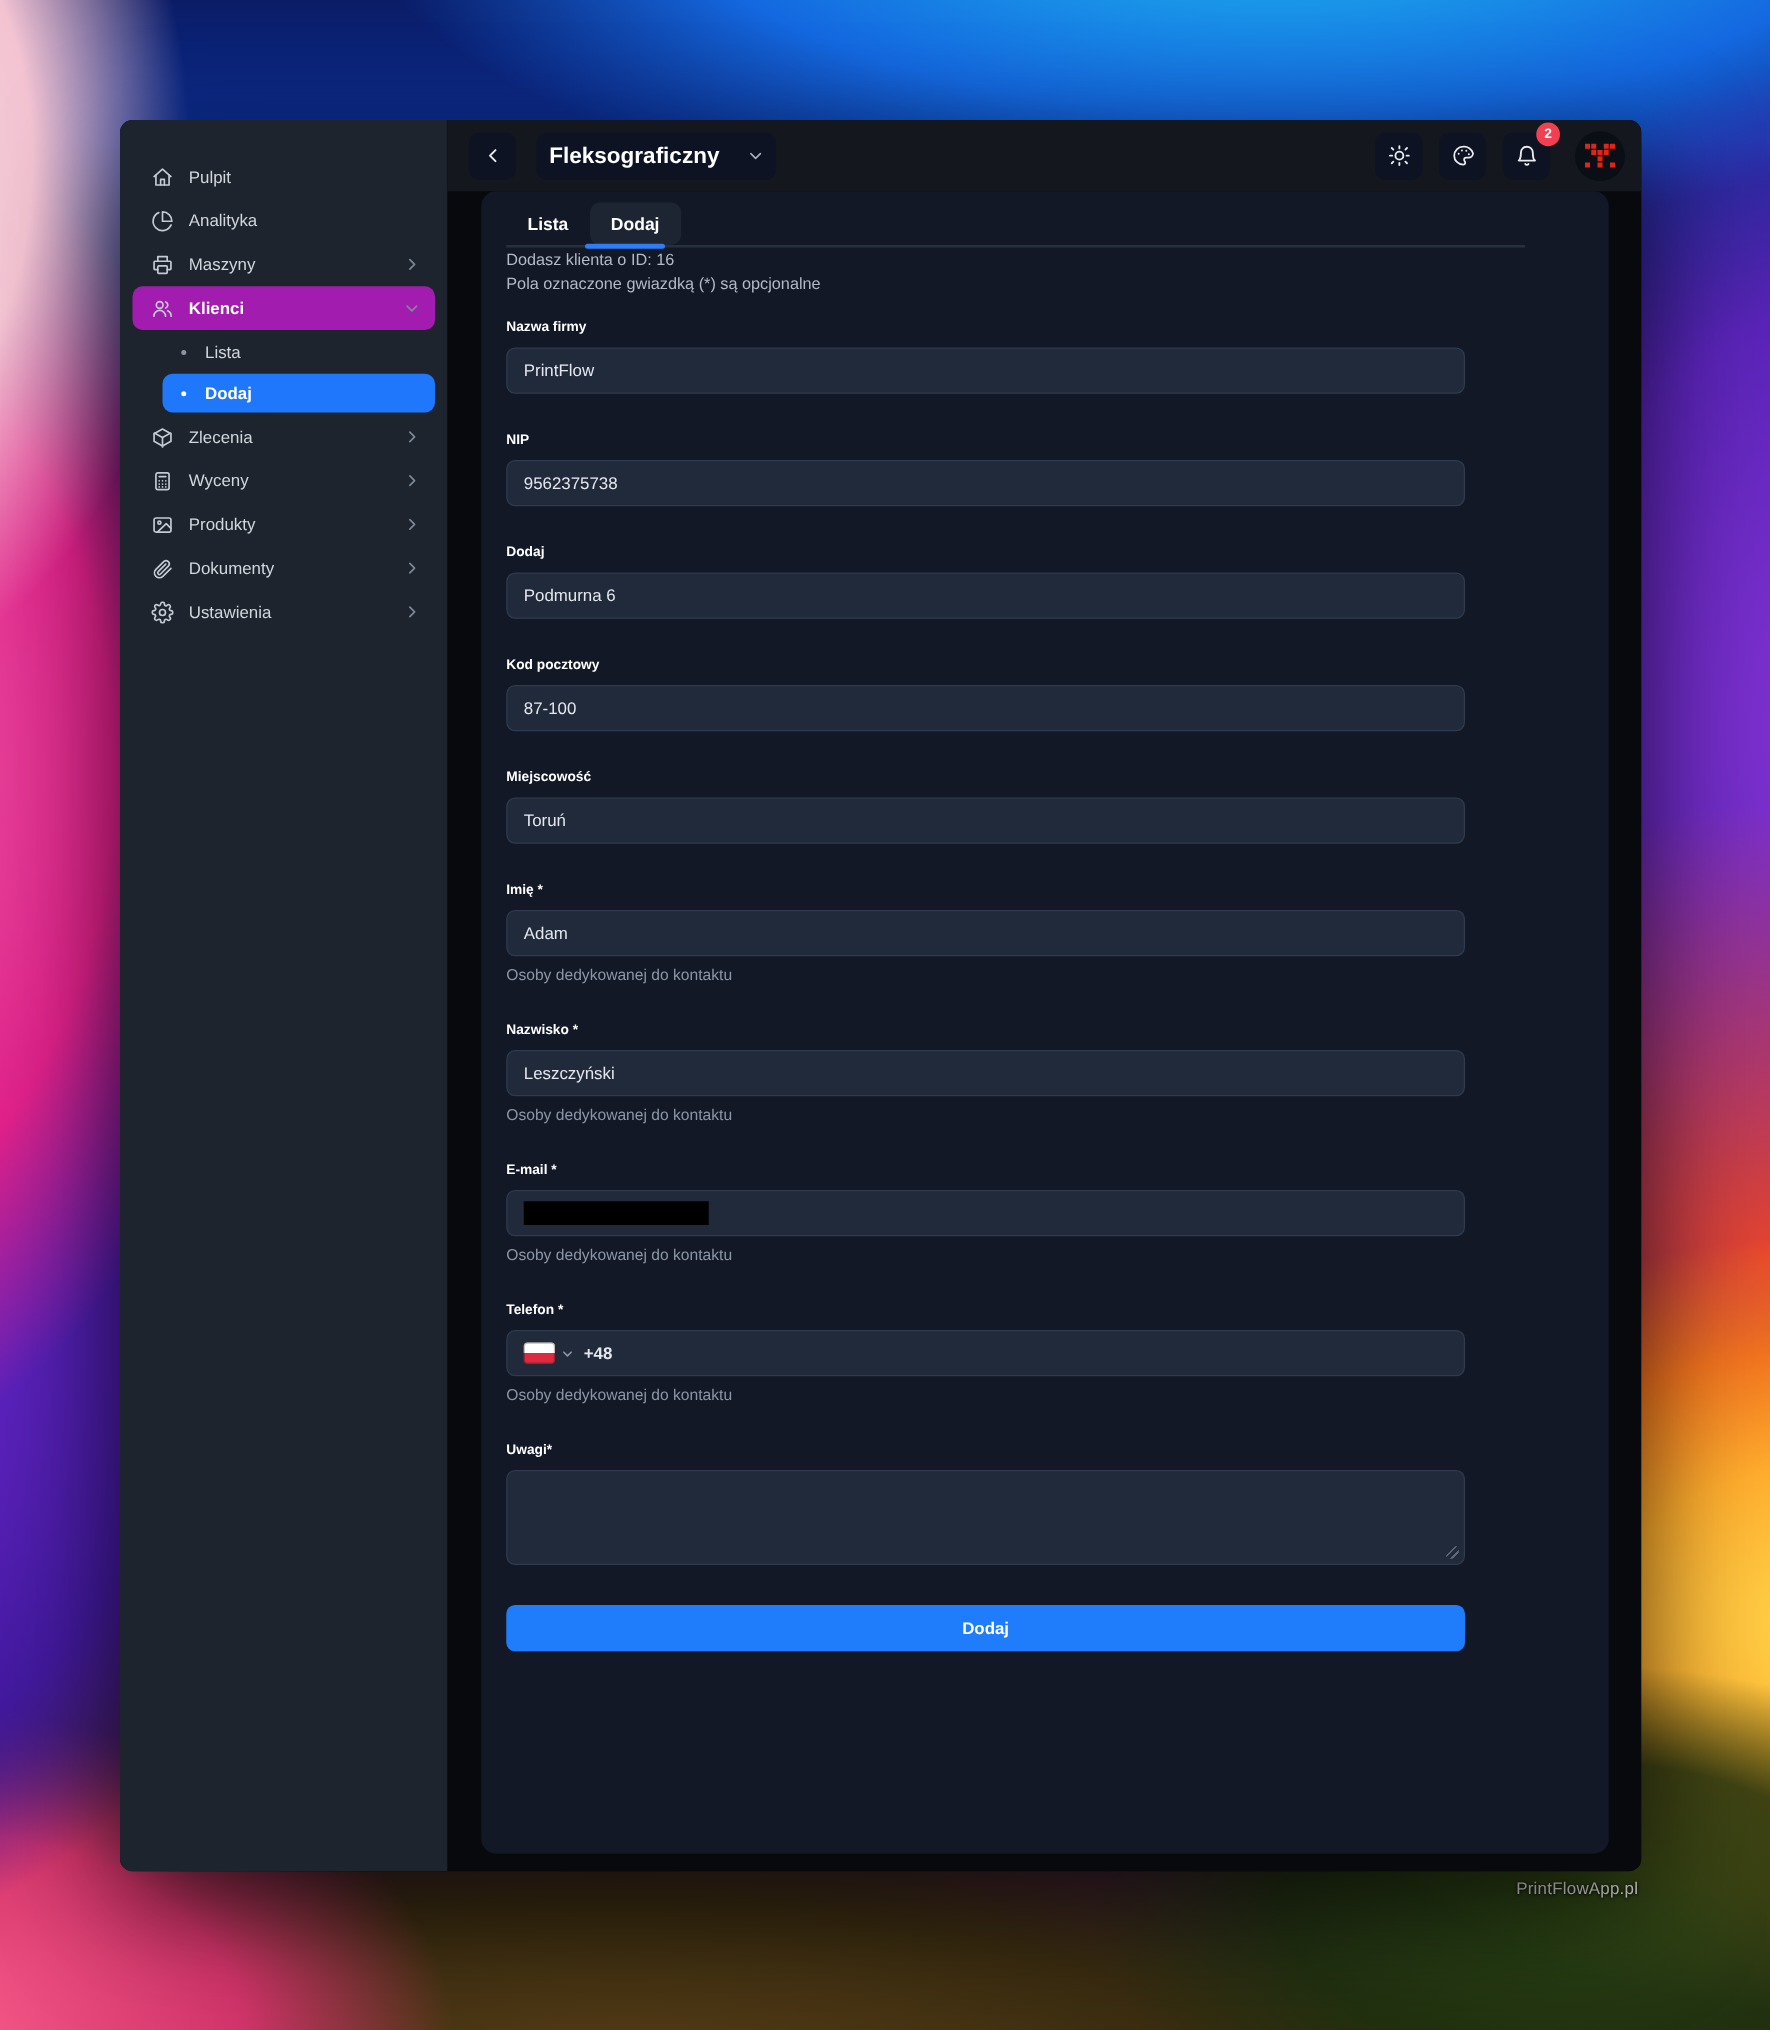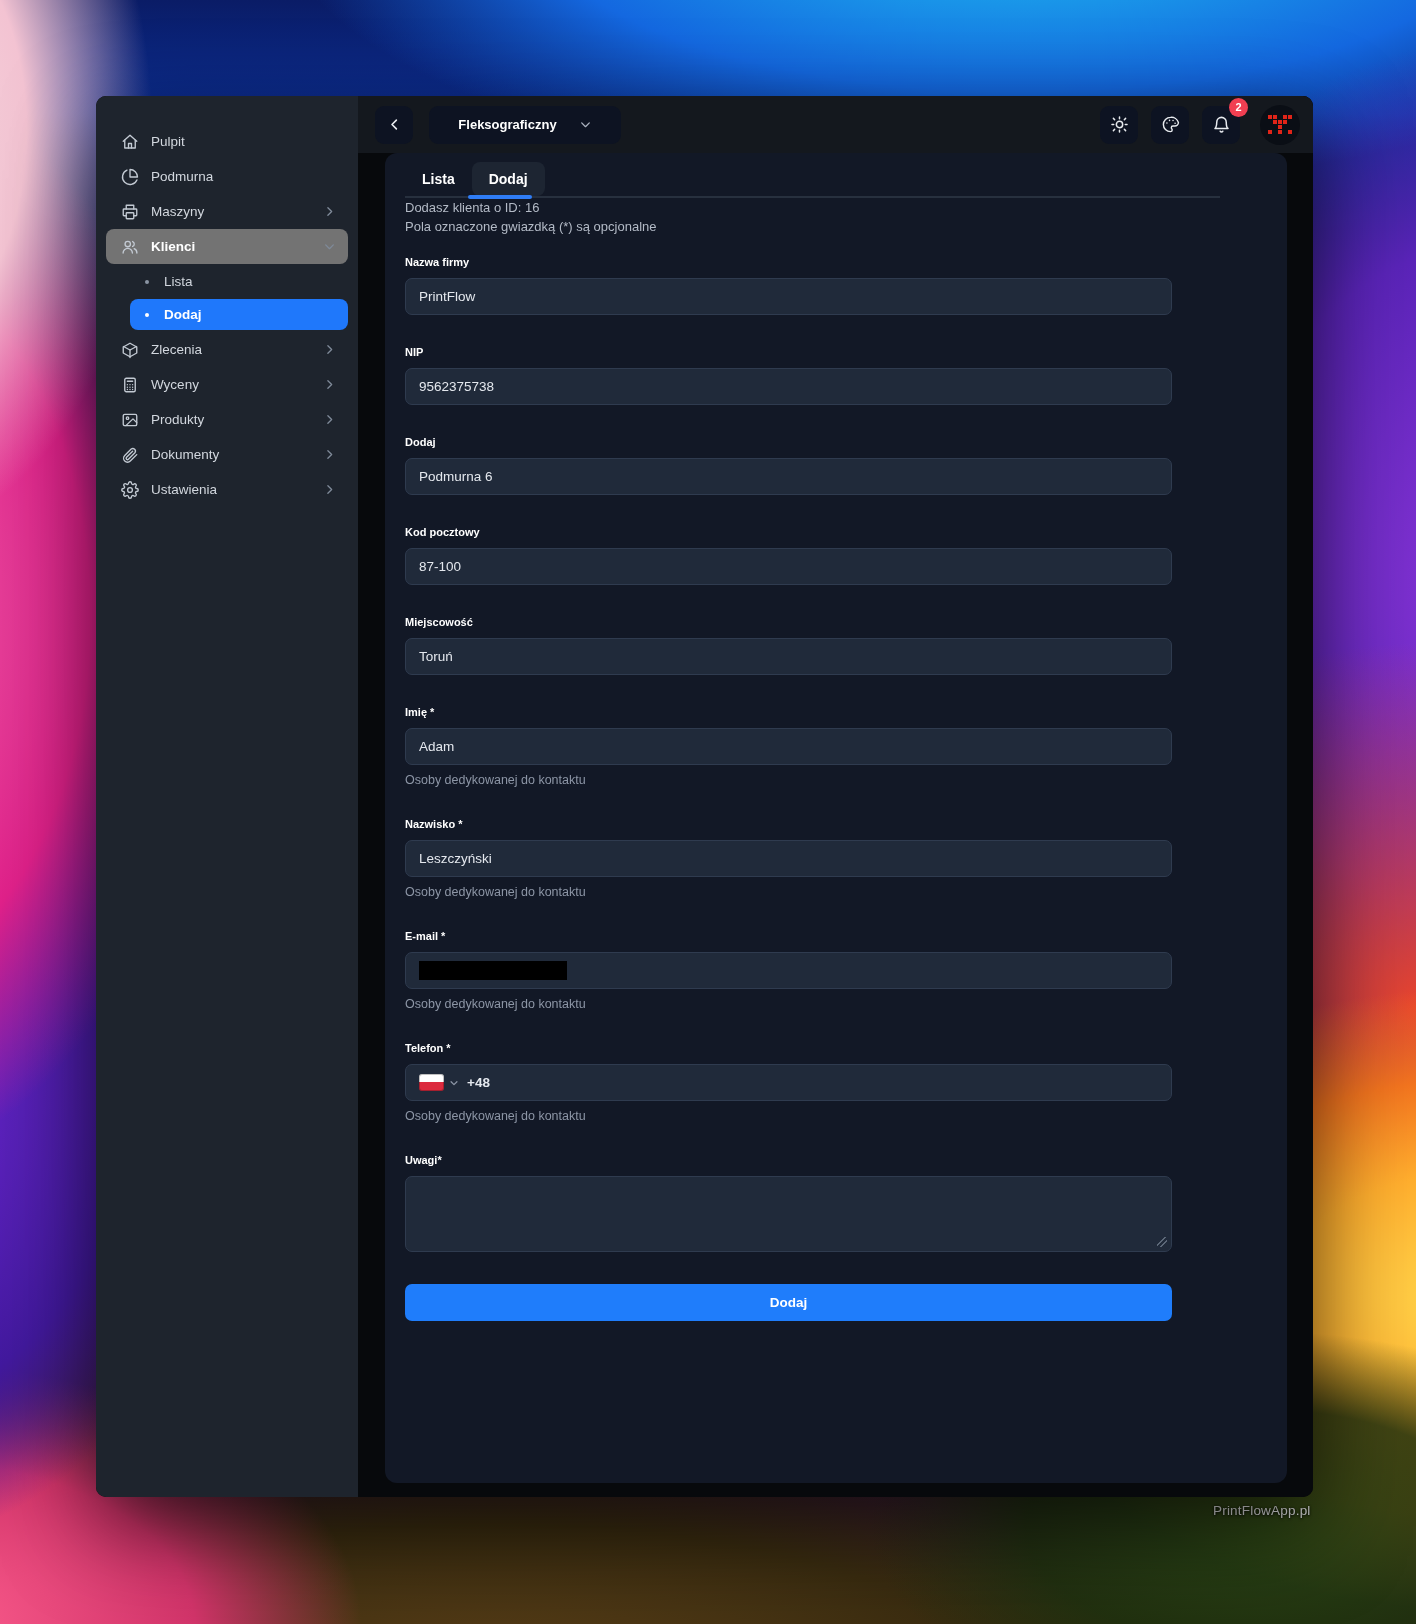--- a/index.html
+++ b/index.html
@@ -28,37 +28,37 @@
     overflow:hidden; display:flex; background:#07090c; box-shadow:0 30px 90px rgba(0,0,0,.65); }
 
   
   .sidebar { width:262px; flex-shrink:0; background:#1e242d; padding-top:28px; }
   .nav-item { height:35px; margin:0 10px; border-radius:8px; display:flex; align-items:center;
     padding:0 12px 0 15px; color:#d2d7de; font-size:13.5px; cursor:default; }
   .nav-item .nicon { width:18px; height:18px; margin-right:12px; color:#c3cad3; display:flex; }
   .nav-item .nicon svg { width:18px; height:18px; }
   .nav-item .chev { margin-left:auto; color:#7f8a99; display:flex; }
   .nav-item .chev svg { width:13px; height:13px; }
-  .nav-item.parent-active { background:#737373; color:#ffffff; font-weight:700; }
+  .nav-item.parent-active { background:#a21caf; color:#ffffff; font-weight:700; }
   .sub-item { height:31px; margin:2px 10px 2px 34px; border-radius:8px; display:flex; align-items:center;
     padding-left:15px; color:#d2d7de; font-size:13.5px; }
   .sub-item .bullet { width:4px; height:4px; border-radius:50%; background:#8b95a3; margin-right:15px; }
   .sub-item.active { background:#1f78fb; color:#fff; font-weight:600; }
   .sub-item.active .bullet { background:#fff; }
 
   
   .main { flex:1; display:flex; flex-direction:column; min-width:0; background:#07090c; }
   .topbar { height:57px; flex-shrink:0; background:#14181e; display:flex; align-items:center;
     padding:0 13px 0 17px; }
   .icon-btn { width:38px; height:38px; border-radius:9px; background:#0d1322; color:#e8ebef;
     display:flex; align-items:center; justify-content:center; }
   .icon-btn svg { width:19px; height:19px; }
   .machine-select { width:192px; height:38px; margin-left:16px; border-radius:9px; background:#0d1322;
     display:flex; align-items:center; justify-content:center; gap:22px; color:#fff;
-    font-size:13px; font-weight:600; }
+    font-size:18px; font-weight:600; }
   .machine-select .chev svg { width:13px; height:13px; color:#aab2bf; }
   .topbar-right { margin-left:auto; display:flex; align-items:center; gap:13px; }
   .bell-wrap { position:relative; }
   .badge { position:absolute; top:-8px; right:-8px; min-width:19px; height:19px; padding:0 5px;
     border-radius:10px; background:#f23f52; color:#fff; font-size:11px; font-weight:700;
     display:flex; align-items:center; justify-content:center; }
   .avatar { width:40px; height:40px; border-radius:50%; background:#0a0e15; margin-left:7px;
     display:flex; align-items:center; justify-content:center; }
   .avatar-grid { display:grid; grid-template-columns:repeat(5,4px); grid-auto-rows:4px; gap:1px; }
   .avatar-grid i { display:block; }
@@ -116,21 +116,21 @@
       </span>
       <span>Pulpit</span>
     </div>
     <div class="nav-item">
       <span class="nicon">
         <svg viewBox="0 0 24 24" fill="none" stroke="currentColor" stroke-width="1.8" stroke-linecap="round" stroke-linejoin="round">
             <path d="M21.2 15.9A10 10 0 1 1 8 2.8"></path>
             <path d="M22 12A10 10 0 0 0 12 2v10z"></path>
           </svg>
       </span>
-      <span>Podmurna</span>
+      <span>Analityka</span>
     </div>
     <div class="nav-item">
       <span class="nicon">
         <svg viewBox="0 0 24 24" fill="none" stroke="currentColor" stroke-width="1.8" stroke-linecap="round" stroke-linejoin="round">
             <path d="M7 8V3h10v5"></path>
             <path d="M7 17H4a1 1 0 0 1-1-1V9a1 1 0 0 1 1-1h16a1 1 0 0 1 1 1v7a1 1 0 0 1-1 1h-3"></path>
             <rect x="7" y="13" width="10" height="8" rx="1"></rect>
           </svg>
       </span>
       <span>Maszyny</span>

